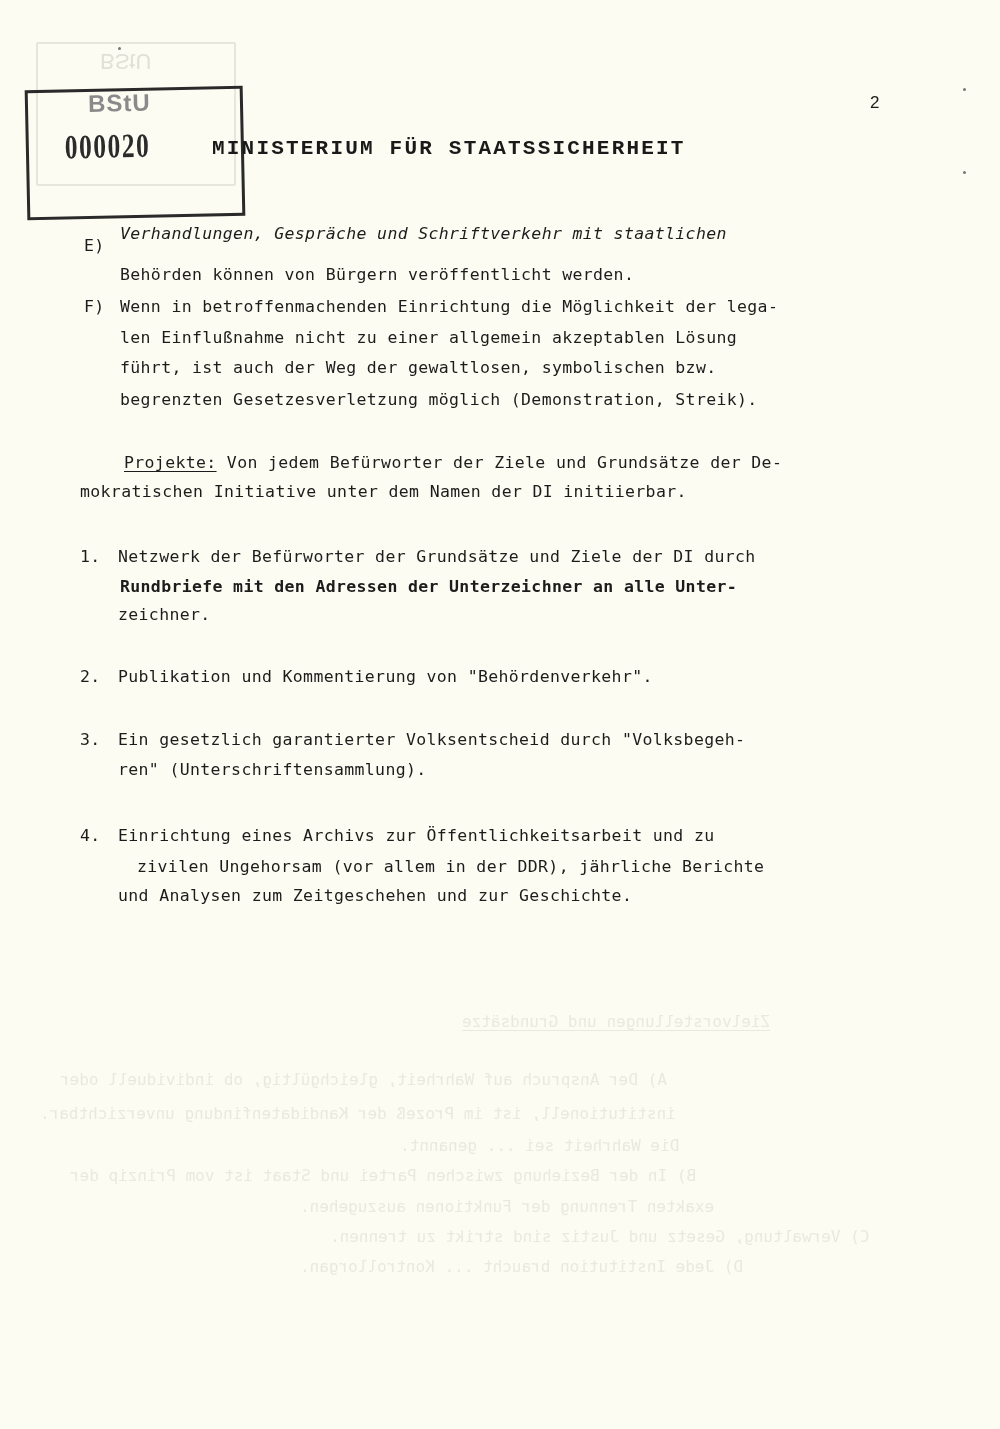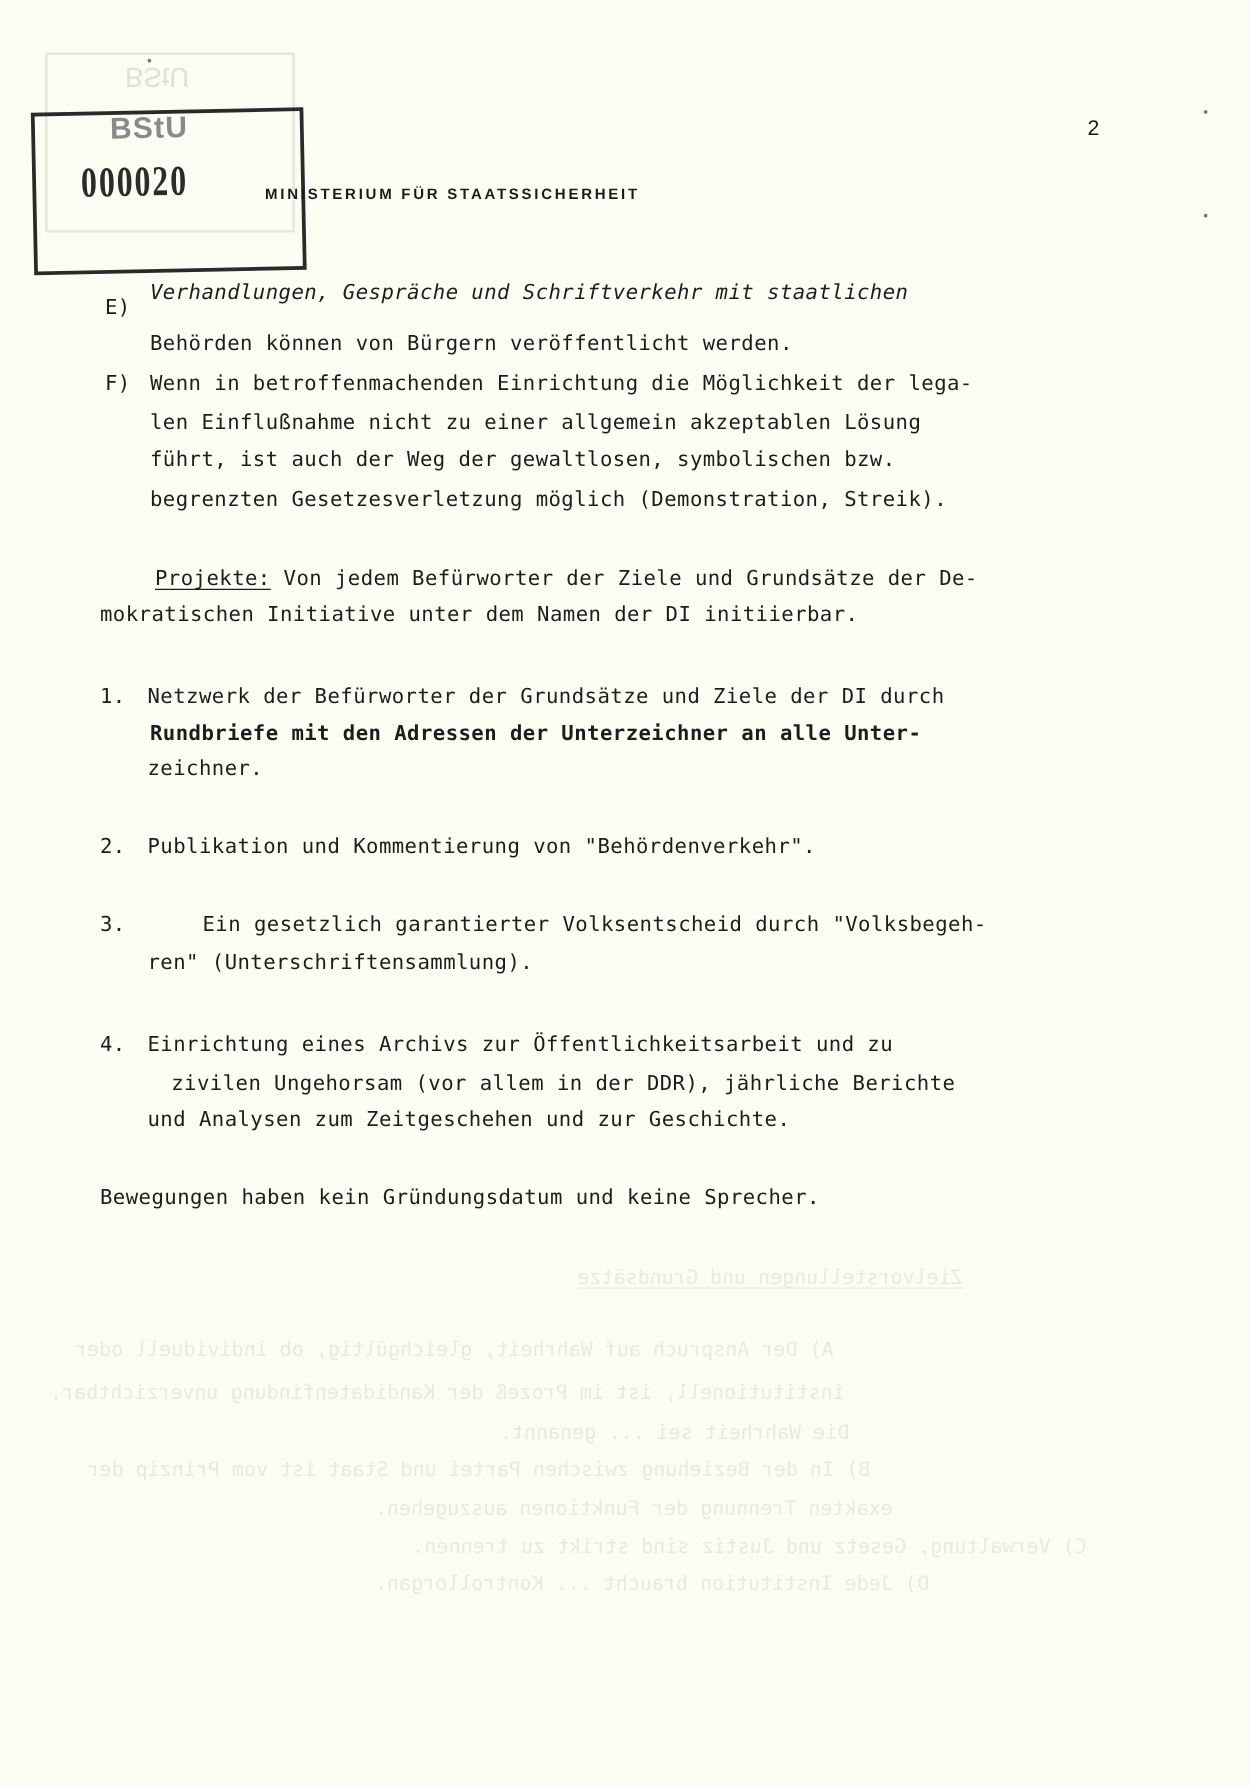--- a/index.html
+++ b/index.html
@@ -84,24 +84,24 @@
   .page-number {
     position: absolute;
     left: 870px;
     top: 93px;
     font-family: "Liberation Sans", sans-serif;
     font-size: 17px;
   }
   .ministry {
     position: absolute;
     left: 212px;
-    top: 148px;
-    font-family: Liberation Sans, sans-serif;
+    top: 137px;
+    font-family: Liberation Mono, monospace;
     font-weight: bold;
-    font-size: 12px;
+    font-size: 21px;
     letter-spacing: 2.2px;
   }
   .line {
     position: absolute;
     white-space: pre;
     font-family: "DejaVu Sans Mono", monospace;
     font-size: 16.5px;
     letter-spacing: 0.35px;
     color: #1c1c1c;
   }
@@ -182,27 +182,26 @@
       <div class="line" style="left:118px;top:605px;">zeichner.</div>
     </div>
 
     <div>
       <div class="line" style="left:80px;top:667px;">2.</div>
       <div class="line" style="left:118px;top:667px;">Publikation und Kommentierung von "Behördenverkehr".</div>
     </div>
 
     <div>
       <div class="line" style="left:80px;top:730px;">3.</div>
-      <div class="line" style="left:118px;top:730px;margin-left:44px;">Ein gesetzlich garantierter Volksentscheid durch "Volksbegeh-</div>
+      <div class="line" style="left:118px;top:730px;">Ein gesetzlich garantierter Volksentscheid durch "Volksbegeh-</div>
       <div class="line" style="left:118px;top:760px;">ren" (Unterschriftensammlung).</div>
     </div>
 
     <div>
       <div class="line" style="left:80px;top:826px;">4.</div>
       <div class="line" style="left:118px;top:826px;">Einrichtung eines Archivs zur Öffentlichkeitsarbeit und zu</div>
       <div class="line" style="left:118px;top:857px;margin-left:19px;">zivilen Ungehorsam (vor allem in der DDR), jährliche Berichte</div>
       <div class="line" style="left:118px;top:886px;">und Analysen zum Zeitgeschehen und zur Geschichte.</div>
     </div>
   </div>
 
-  <div class="line" style="left:80px;top:948px;">Bewegungen haben kein Gründungsdatum und keine Sprecher.</div>
 
 </div>
 
 </body></html>

